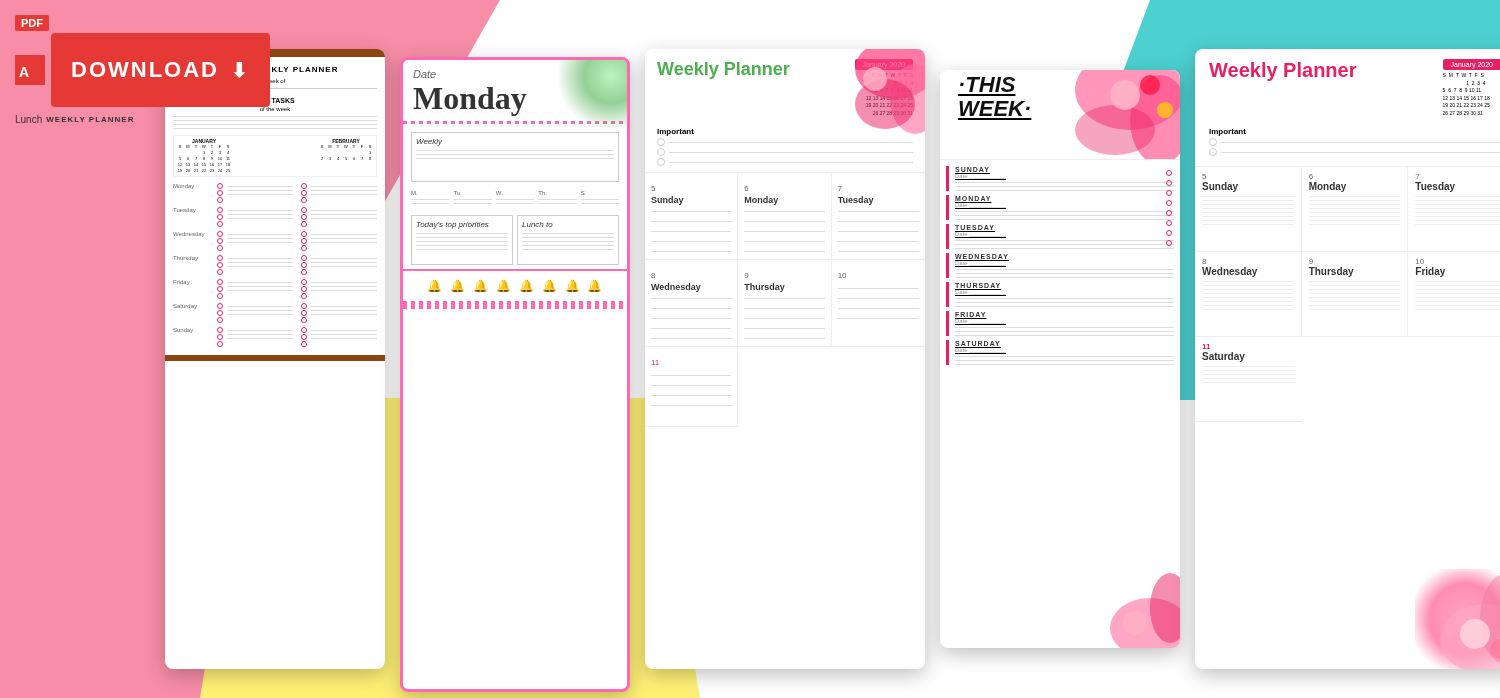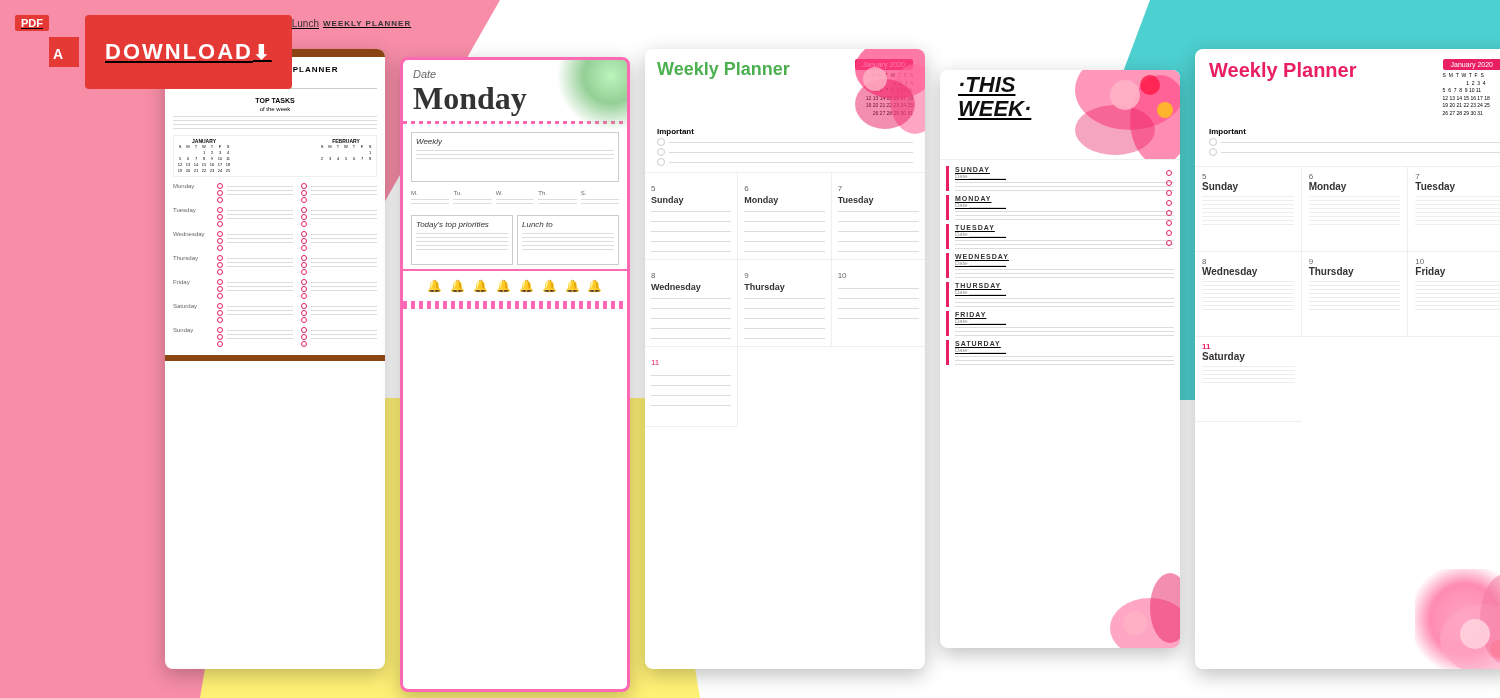--- a/index.html
+++ b/index.html
@@ -49,23 +49,22 @@
       clip-path: polygon(10% 0, 90% 0, 100% 100%, 0 100%);
     }
 
     
     .download-section {
       position: absolute;
       top: 15px;
       left: 15px;
       z-index: 10;
       display: flex;
-      flex-direction: row;
+      flex-direction: column;
       align-items: flex-start;
-      text-decoration: underline;
     }
     .pdf-badge {
       background: #E53935;
       color: white;
       font-size: 11px;
       font-weight: bold;
       padding: 2px 6px;
       border-radius: 2px;
       margin-bottom: 2px;
       display: inline-block;
@@ -75,21 +74,21 @@
       align-items: center;
       background: #E53935;
       color: white;
       font-size: 22px;
       font-weight: 900;
       padding: 24px 20px;
       border-radius: 4px;
       letter-spacing: 2px;
       cursor: pointer;
       border: none;
-      gap: 0;
+      gap: 12px;
       text-align: center;
     }
     .download-arrow {
       font-size: 20px;
     }
     .adobe-label {
       font-size: 10px;
       color: #333;
       margin-top: 3px;
       display: flex;

